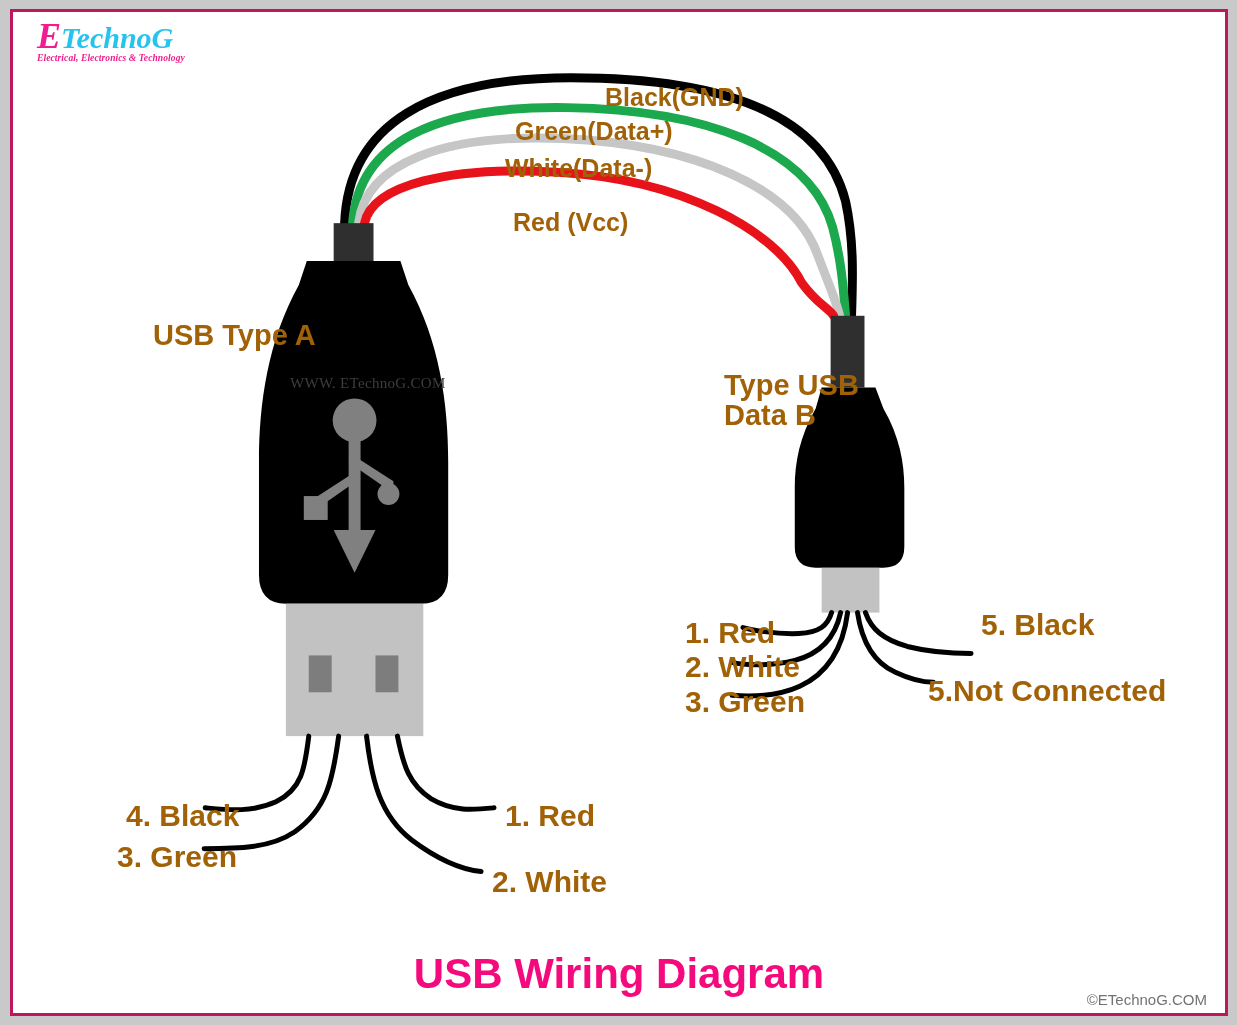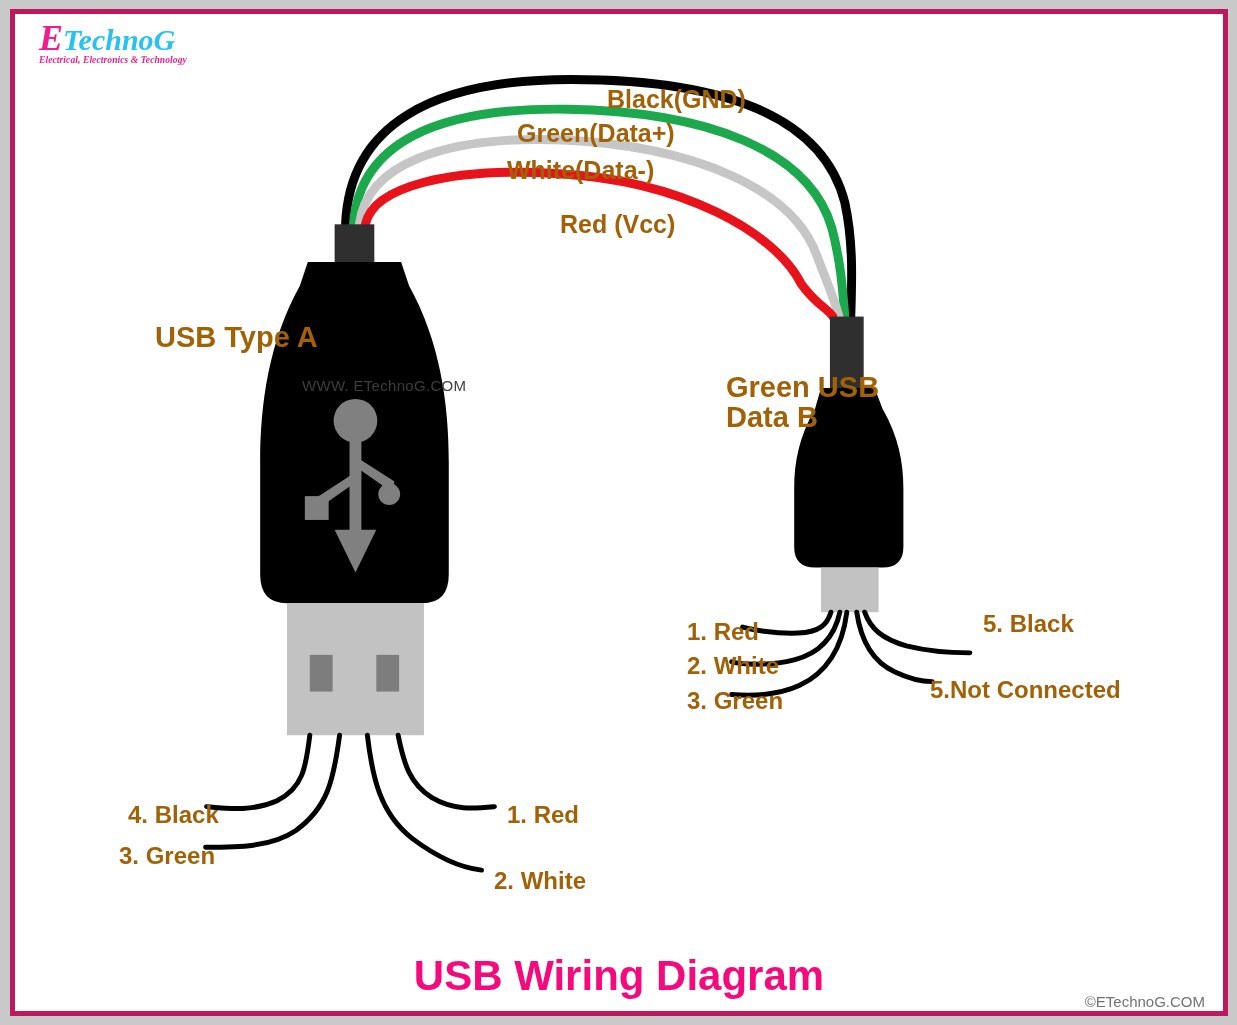--- a/index.html
+++ b/index.html
@@ -15,21 +15,21 @@
     box-sizing: border-box;
     padding: 9px 9px 9px 10px;
     font-family: "Liberation Sans", sans-serif;
     overflow: hidden;
   }
   #canvas {
     position: relative;
     width: 100%;
     height: 100%;
     background: #ffffff;
-    border: 5px solid #be185d;
+    border: 3px solid #be185d;
     box-sizing: border-box;
     overflow: hidden;
   }
   .abs { position: absolute; }
 
   
   #logo-block { left: 24px; top: 8px; width: 140px; }
   #logo-word {
     font-family: "Liberation Serif", serif;
     font-weight: bold;
@@ -55,45 +55,45 @@
   #art { position: absolute; left: 0; top: 0; width: 100%; height: 100%; }
 
   
   .lbl {
     font-family: "Liberation Sans", sans-serif;
     font-weight: bold;
     color: #a16207;
     white-space: nowrap;
   }
   .wire-lbl { font-size: 25px; }
-  .pin-lbl  { font-size: 24px; }
+  .pin-lbl  { font-size: 30px; }
   .conn-lbl { font-size: 29px; line-height: 30px; }
 
   #lbl-black  { left: 592px; top: 71px; }
   #lbl-green  { left: 502px; top: 105px; }
   #lbl-white  { left: 492px; top: 142px; }
-  #lbl-red    { left: 500px; top: 196px; margin-left: 45px; }
+  #lbl-red    { left: 500px; top: 196px; }
 
   #lbl-typea  { left: 140px; top: 308px; }
   #lbl-micro  { left: 711px; top: 358px; }
 
   #a-pin4 { left: 113px; top: 787px; }
   #a-pin3 { left: 104px; top: 828px; }
   #a-pin1 { left: 492px; top: 787px; }
   #a-pin2 { left: 479px; top: 853px; }
 
   #m-pin1 { left: 672px; top: 604px; }
   #m-pin2 { left: 672px; top: 638px; }
   #m-pin3 { left: 672px; top: 673px; }
   #m-pin5 { left: 968px; top: 596px; }
   #m-pin4 { left: 915px; top: 662px; }
 
   #watermark {
-    left: 287px; top: 363px;
-    font-family: Liberation Sans, sans-serif;
+    left: 277px; top: 363px;
+    font-family: Liberation Serif, serif;
     font-size: 15px;
     color: #3d3d3d;
     white-space: nowrap;
     letter-spacing: .3px;
     text-align: right;
   }
 
   #title {
     left: 0; right: 0; top: 938px;
     text-align: center;
@@ -188,21 +188,21 @@
       </g>
     </svg>
 
     <div class="abs lbl wire-lbl" id="lbl-black">Black(GND)</div>
     <div class="abs lbl wire-lbl" id="lbl-green">Green(Data+)</div>
     <div class="abs lbl wire-lbl" id="lbl-white">White(Data-)</div>
     <div class="abs lbl wire-lbl" id="lbl-red">Red (Vcc)</div>
 
     <div class="abs lbl conn-lbl" id="lbl-typea">USB Type A</div>
     <div class="abs lbl conn-lbl" id="lbl-micro">
-      <div>Green USB</div>
+      <div>Type USB</div>
       <div>Data B</div>
     </div>
 
     <div class="abs" id="watermark">WWW. ETechnoG.COM</div>
 
     <div class="abs lbl pin-lbl" id="a-pin4">4. Black</div>
     <div class="abs lbl pin-lbl" id="a-pin3">3. Green</div>
     <div class="abs lbl pin-lbl" id="a-pin1">1. Red</div>
     <div class="abs lbl pin-lbl" id="a-pin2">2. White</div>
 

